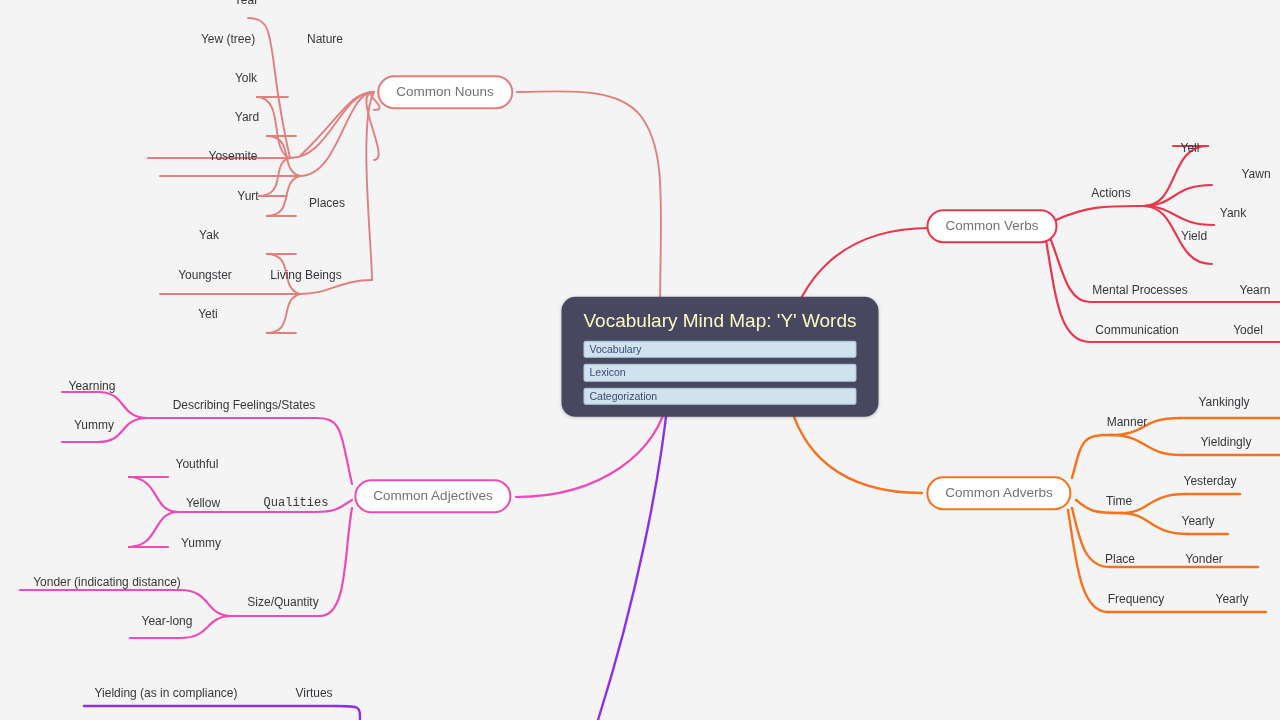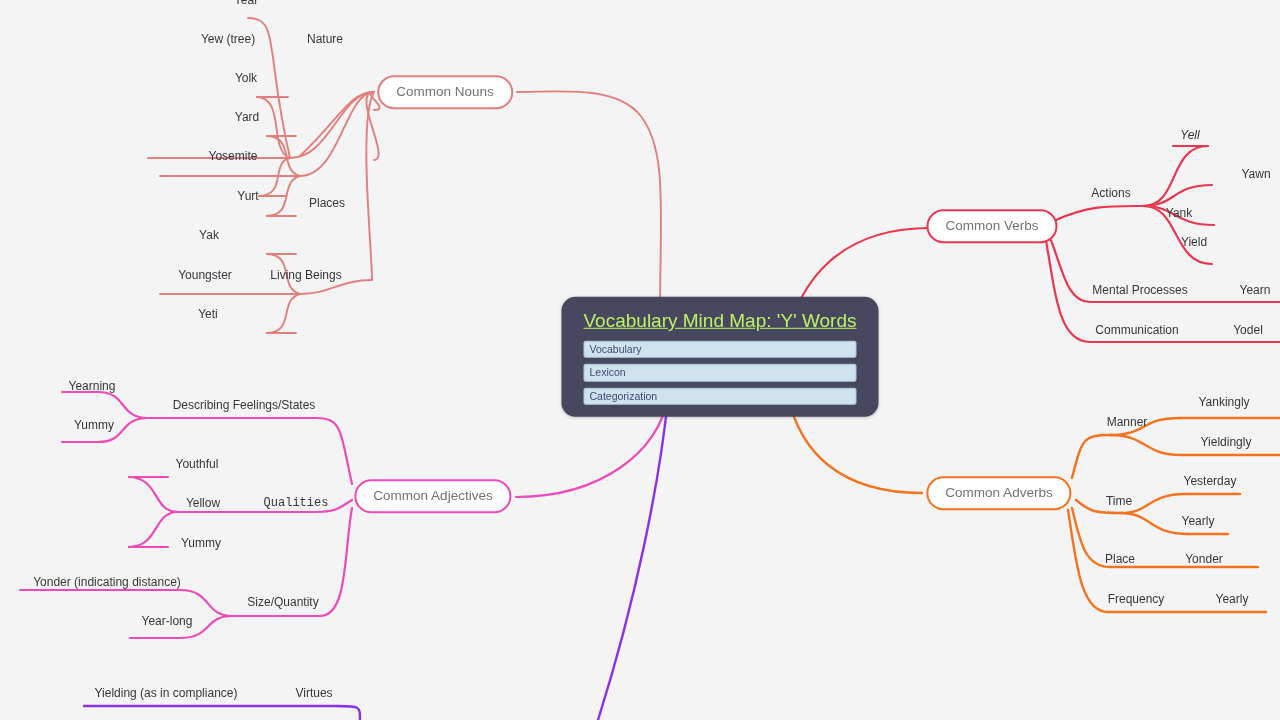--- a/index.html
+++ b/index.html
@@ -53,25 +53,24 @@
     transform: translate(-50%, -50%);
     background: #474860;
     border-radius: 14px;
     padding: 14px 22px 12px 22px;
     box-sizing: border-box;
     text-align: left;
     box-shadow: 0 1px 3px rgba(0,0,0,.18);
   }
   #root-title {
     font-size: 19px;
-    color: #bef264;
+    color: #fef9c3;
     white-space: nowrap;
     line-height: 1.1;
     font-weight: 400;
-    text-decoration: underline;
   }
   #root-tags {
     margin-top: 9px;
     display: flex;
     gap: 6px;
     flex-direction: column;
   }
   .tag {
     background: #cfe3ee;
     color: #3a4a7a;
@@ -217,24 +216,24 @@
   <div class="lbl c" style="left:247px; top:123px;">Yard</div>
   <div class="lbl c" style="left:233px; top:162px;">Yosemite</div>
   <div class="lbl c" style="left:248px; top:202px;">Yurt</div>
   <div class="lbl c" style="left:327px; top:162px;margin-top:47px;">Places</div>
 
   <div class="lbl c" style="left:209px; top:241px;">Yak</div>
   <div class="lbl c" style="left:205px; top:281px;text-align:center;">Youngster</div>
   <div class="lbl c" style="left:208px; top:320px;">Yeti</div>
   <div class="lbl c" style="left:306px; top:281px;">Living Beings</div>
 
-  <div class="lbl c" style="left:1190px; top:141px;font-style:italic;">Yell</div>
+  <div class="lbl c" style="left:1190px; top:154px;">Yell</div>
   <div class="lbl c" style="left:1256px; top:180px;">Yawn</div>
-  <div class="lbl c" style="left:1179px; top:219px;">Yank</div>
-  <div class="lbl c" style="left:1194px; top:248px;">Yield</div>
+  <div class="lbl c" style="left:1233px; top:219px;">Yank</div>
+  <div class="lbl c" style="left:1194px; top:242px;">Yield</div>
   <div class="lbl c" style="left:1111px; top:199px;">Actions</div>
 
   <div class="lbl c" style="left:1140px; top:296px;">Mental Processes</div>
   <div class="lbl c" style="left:1255px; top:296px;">Yearn</div>
 
   <div class="lbl c" style="left:1137px; top:336px;">Communication</div>
   <div class="lbl c" style="left:1248px; top:336px;">Yodel</div>
 
   <div class="lbl c" style="left:1224px; top:408px;">Yankingly</div>
   <div class="lbl c" style="left:1226px; top:448px;">Yieldingly</div>

